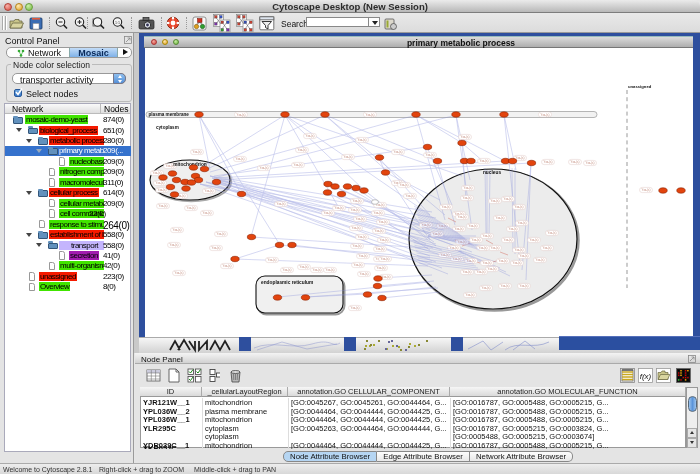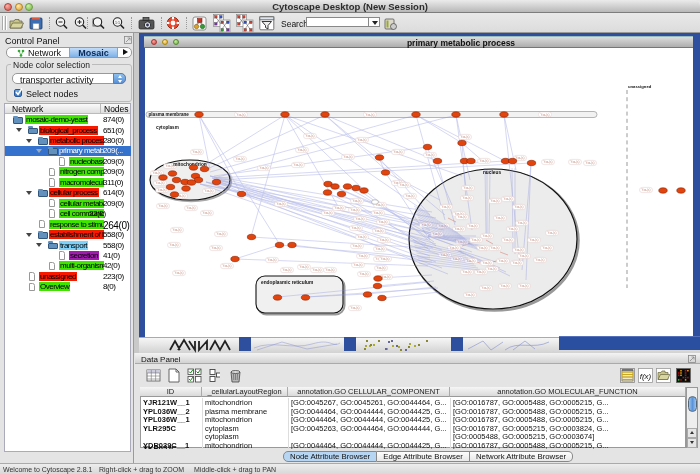--- a/index.html
+++ b/index.html
@@ -712,21 +712,21 @@
       <span style="position:absolute;left:21px;top:3px;width:0;height:0;border-left:3.5px solid transparent;border-right:3.5px solid transparent;border-top:4.5px solid #444;"></span>
       <span style="position:absolute;left:33px;top:2.5px;width:10px;height:6.5px;background:#6291bd;border:0.5px solid #33567a;border-radius:1px;"></span>
       <span style="position:absolute;left:33px;top:1.2px;width:5px;height:2px;background:#6291bd;border-radius:1px 1px 0 0;"></span>
       <span style="position:absolute;left:44px;top:0.5px;font-size:8px;letter-spacing:-0.5px;color:#000;background:#f51a00;white-space:nowrap;padding:0 1px;max-width:55px;overflow:hidden;display:inline-block;">establishment of lo</span>
       <span style="position:absolute;left:98px;top:0.5px;font-size:8px;letter-spacing:-0.4px;color:#000;">558(0)</span>
     </div>
     <div style="position:absolute;left:0;top:136.0px;width:126px;height:10.45px;">
       <span style="position:absolute;left:31px;top:3px;width:0;height:0;border-left:3.5px solid transparent;border-right:3.5px solid transparent;border-top:4.5px solid #444;"></span>
       <span style="position:absolute;left:43px;top:2.5px;width:10px;height:6.5px;background:#6291bd;border:0.5px solid #33567a;border-radius:1px;"></span>
       <span style="position:absolute;left:43px;top:1.2px;width:5px;height:2px;background:#6291bd;border-radius:1px 1px 0 0;"></span>
-      <span style="position:absolute;left:54px;top:0.5px;font-size:8px;letter-spacing:-0.5px;color:#000;background:#7dd3fc;white-space:nowrap;padding:0 1px;max-width:45px;overflow:hidden;display:inline-block;">transport</span>
+      <span style="position:absolute;left:54px;top:0.5px;font-size:8px;letter-spacing:-0.5px;color:#000;background:#c4b5fd;white-space:nowrap;padding:0 12px;max-width:45px;overflow:hidden;display:inline-block;">transport</span>
       <span style="position:absolute;left:98px;top:0.5px;font-size:8px;letter-spacing:-0.4px;color:#000;">558(0)</span>
     </div>
     <div style="position:absolute;left:0;top:146.4px;width:126px;height:10.45px;">
       <span style="position:absolute;left:54px;top:0.8px;width:6px;height:8.5px;background:#fff;border:0.6px solid #999;border-radius:0 2.5px 0 0;"></span>
       <span style="position:absolute;left:64px;top:0.5px;font-size:8px;letter-spacing:-0.5px;color:#000;background:#a21caf;white-space:nowrap;padding:0 1px;max-width:35px;overflow:hidden;display:inline-block;">secretion</span>
       <span style="position:absolute;left:98px;top:0.5px;font-size:8px;letter-spacing:-0.4px;color:#000;">41(0)</span>
     </div>
     <div style="position:absolute;left:0;top:156.9px;width:126px;height:10.45px;">
       <span style="position:absolute;left:44px;top:0.8px;width:6px;height:8.5px;background:#fff;border:0.6px solid #999;border-radius:0 2.5px 0 0;"></span>
       <span style="position:absolute;left:54px;top:0.5px;font-size:8px;letter-spacing:-0.5px;color:#000;background:#41e400;white-space:nowrap;padding:0 1px;max-width:45px;overflow:hidden;display:inline-block;">multi-organism pro</span>
@@ -738,21 +738,21 @@
       <span style="position:absolute;left:98px;top:0.5px;font-size:8px;letter-spacing:-0.4px;color:#000;">223(0)</span>
     </div>
     <div style="position:absolute;left:0;top:177.8px;width:126px;height:10.45px;">
       <span style="position:absolute;left:24px;top:0.8px;width:6px;height:8.5px;background:#fff;border:0.6px solid #999;border-radius:0 2.5px 0 0;"></span>
       <span style="position:absolute;left:34px;top:0.5px;font-size:8px;letter-spacing:-0.5px;color:#000;background:#41e400;white-space:nowrap;padding:0 1px;max-width:65px;overflow:hidden;display:inline-block;">Overview</span>
       <span style="position:absolute;left:98px;top:0.5px;font-size:8px;letter-spacing:-0.4px;color:#000;">8(0)</span>
     </div>
   </div>
 <div id="dp"></div>
 <div id="dptitle"></div>
-<div style="position:absolute;left:141px;top:355px;font-size:8px;color:#111;">Data Panel</div>
+<div style="position:absolute;left:141px;top:355px;font-size:8px;color:#111;">Node Panel</div>
 <svg style="position:absolute;left:688px;top:355px" width="8" height="8" viewBox="0 0 8 8">
     <rect x="0.5" y="0.5" width="7" height="7" fill="none" stroke="#888" stroke-width="0.8"></rect>
     <path d="M2 6 L6 2 M6 2 L6 4.5 M6 2 L3.5 2" stroke="#888" stroke-width="0.8" fill="none"></path>
   </svg>
 <svg style="position:absolute;left:146px;top:368px" width="15" height="15" viewBox="0 0 15 15">
     <rect x="1" y="2" width="13" height="11" fill="#fff" stroke="#555" stroke-width="0.8"></rect>
     <rect x="1" y="2" width="13" height="3" fill="#ccd"></rect>
     <path d="M1 5 L14 5 M1 8 L14 8 M1 11 L14 11 M5.3 2 L5.3 13 M9.6 2 L9.6 13" stroke="#777" stroke-width="0.6"></path>
   </svg>
 <svg style="position:absolute;left:167px;top:368px" width="15" height="15" viewBox="0 0 15 15">

